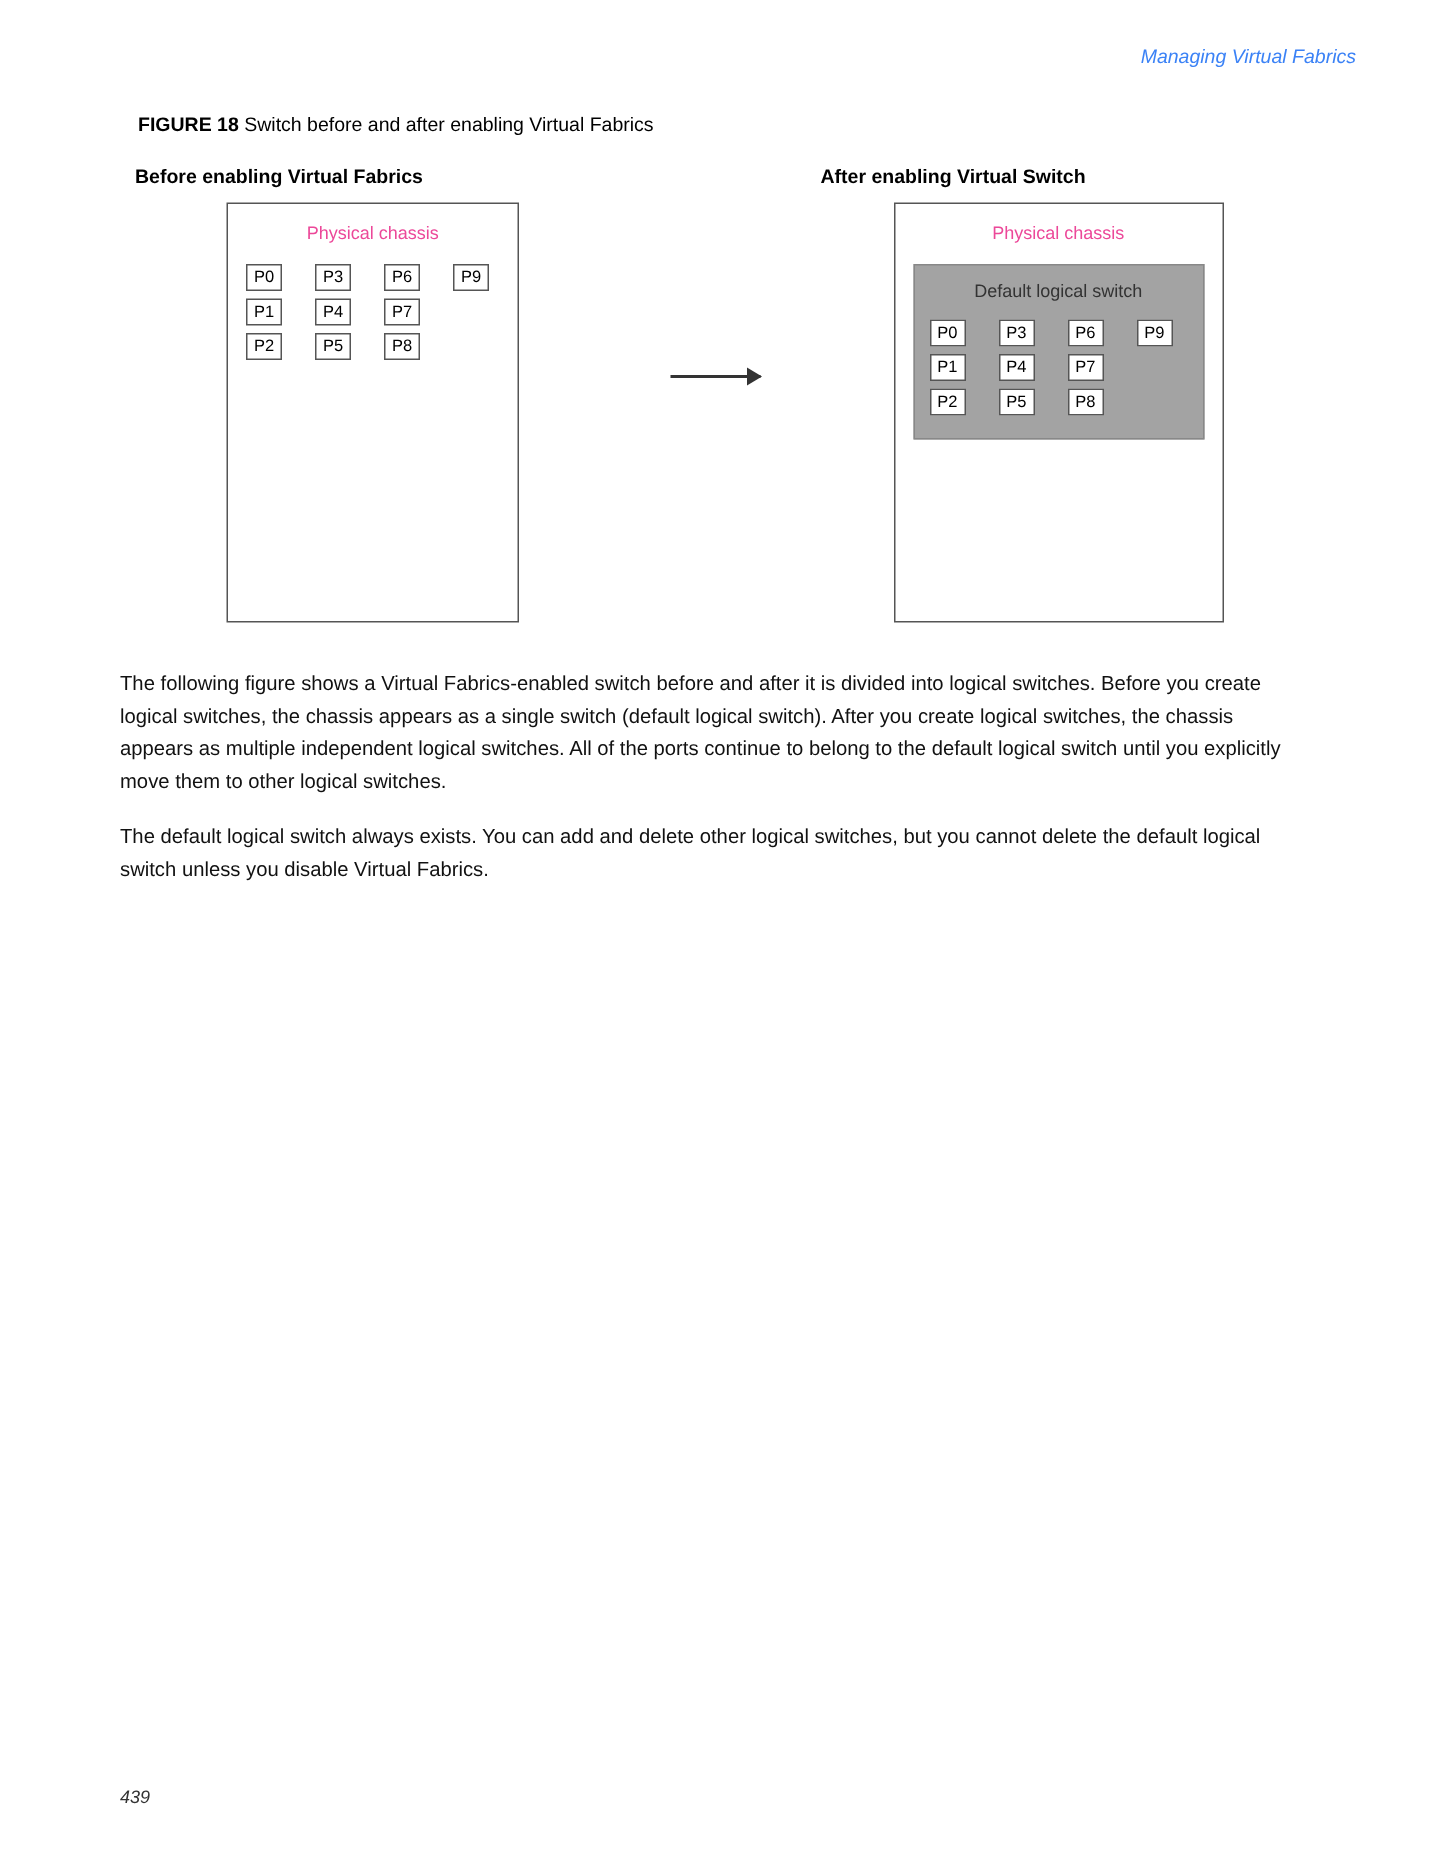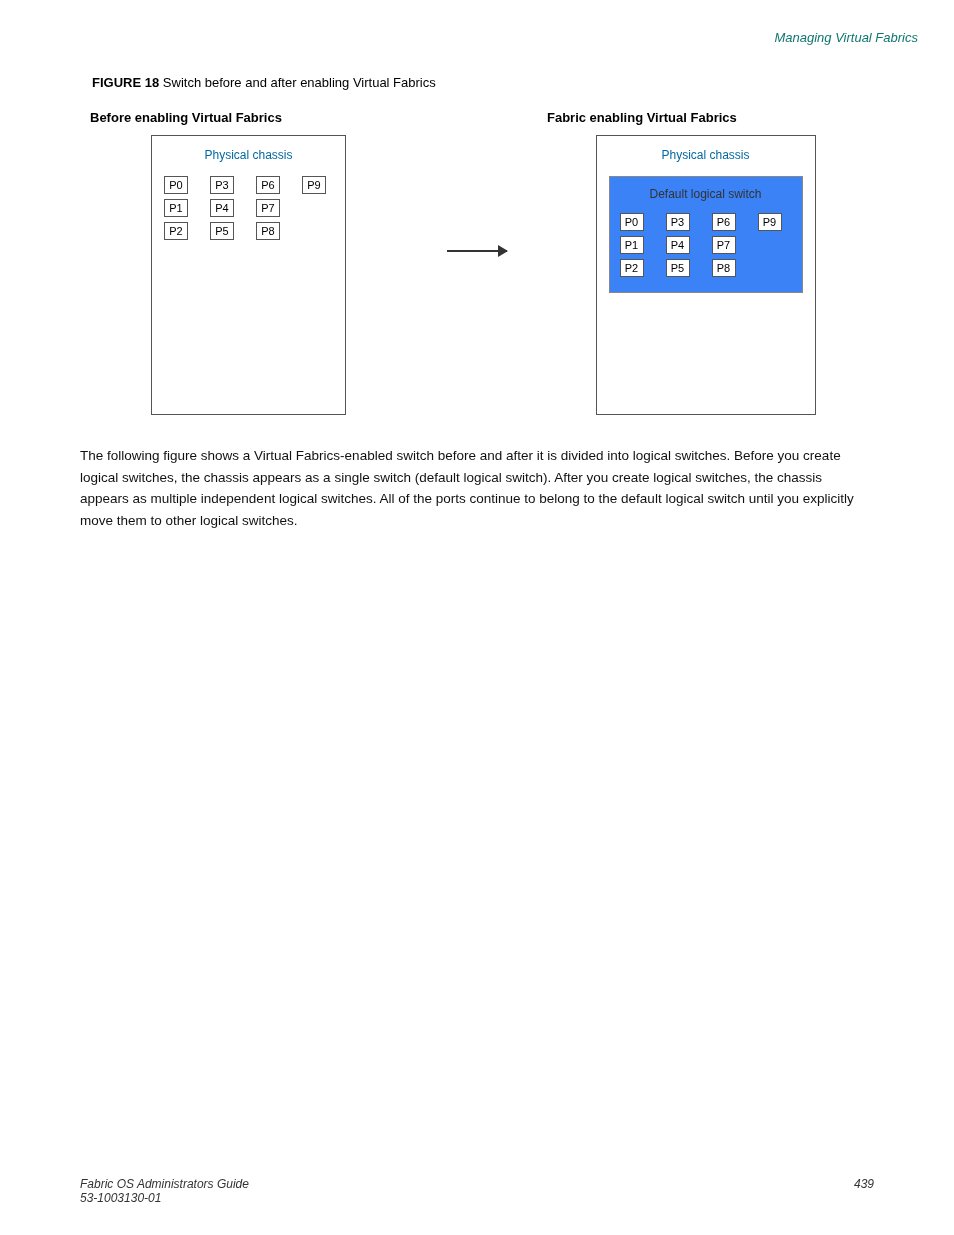--- a/index.html
+++ b/index.html
@@ -9,23 +9,23 @@
       background: #ffffff;
       font-family: Arial, Helvetica, sans-serif;
       font-size: 14px;
       color: #000;
       position: relative;
     }
 
     .page-header {
       display: flex;
       justify-content: flex-end;
-      padding: 30px 36px 10px 50px;
+      padding: 30px 50px 10px 50px;
       font-size: 13px;
-      color: #0f766e;
+      color: #3b82f6;
       font-style: italic;
     }
 
     .content {
       padding: 20px 80px 80px 80px;
     }
 
     .figure-caption {
       font-size: 13px;
       margin-bottom: 20px;
@@ -66,21 +66,21 @@
       padding: 12px;
       width: 195px;
       min-height: 280px;
       position: relative;
     }
 
     .chassis-title {
       text-align: center;
       font-size: 12px;
       margin-bottom: 14px;
-      color: #0369a1;
+      color: #ec4899;
     }
 
     .ports-grid {
       display: flex;
       flex-direction: column;
       gap: 5px;
     }
 
     .ports-row {
       display: flex;
@@ -133,21 +133,21 @@
       border: 1.5px solid #555;
       background: #fff;
       padding: 12px;
       width: 220px;
       min-height: 280px;
       position: relative;
     }
 
     .logical-switch-inner {
       border: 1.5px solid #888;
-      background: #3b82f6;
+      background: #a3a3a3;
       padding: 10px 10px 15px 10px;
       margin-top: 5px;
     }
 
     .logical-switch-label {
       font-size: 12px;
       text-align: center;
       margin-bottom: 12px;
       color: #333;
     }
@@ -212,21 +212,21 @@
       </div>
     </div>
 
     <div class="arrow-section">
       <div class="arrow">
         <div class="arrow-line"></div>
       </div>
     </div>
 
     <div class="diagram-section">
-      <div class="diagram-label">Fabric enabling Virtual Fabrics</div>
+      <div class="diagram-label">After enabling Virtual Switch</div>
       <div class="after-chassis-box">
         <div class="chassis-title">Physical chassis</div>
         <div class="logical-switch-inner">
           <div class="logical-switch-label">Default logical switch</div>
           <div class="ports-grid">
             <div class="ports-row">
               <div class="port-box">P0</div>
               <div class="port-box">P3</div>
               <div class="port-box">P6</div>
               <div class="port-box">P9</div>
@@ -242,22 +242,19 @@
               <div class="port-box">P8</div>
             </div>
           </div>
         </div>
       </div>
     </div>
 
   </div>
 
   <p class="body-text">The following figure shows a Virtual Fabrics-enabled switch before and after it is divided into logical switches. Before you create logical switches, the chassis appears as a single switch (default logical switch). After you create logical switches, the chassis appears as multiple independent logical switches. All of the ports continue to belong to the default logical switch until you explicitly move them to other logical switches.</p>
+  <p class="body-text">The default logical switch always exists. You can add and delete other logical switches, but you cannot delete the default logical switch unless you disable Virtual Fabrics.</p>
 
 </div>
 
 <div class="page-footer">
-  <div>
-    <div>Fabric OS Administrators Guide</div>
-    <div>53-1003130-01</div>
-  </div>
   <div>439</div>
 </div>
 
 </body></html>

